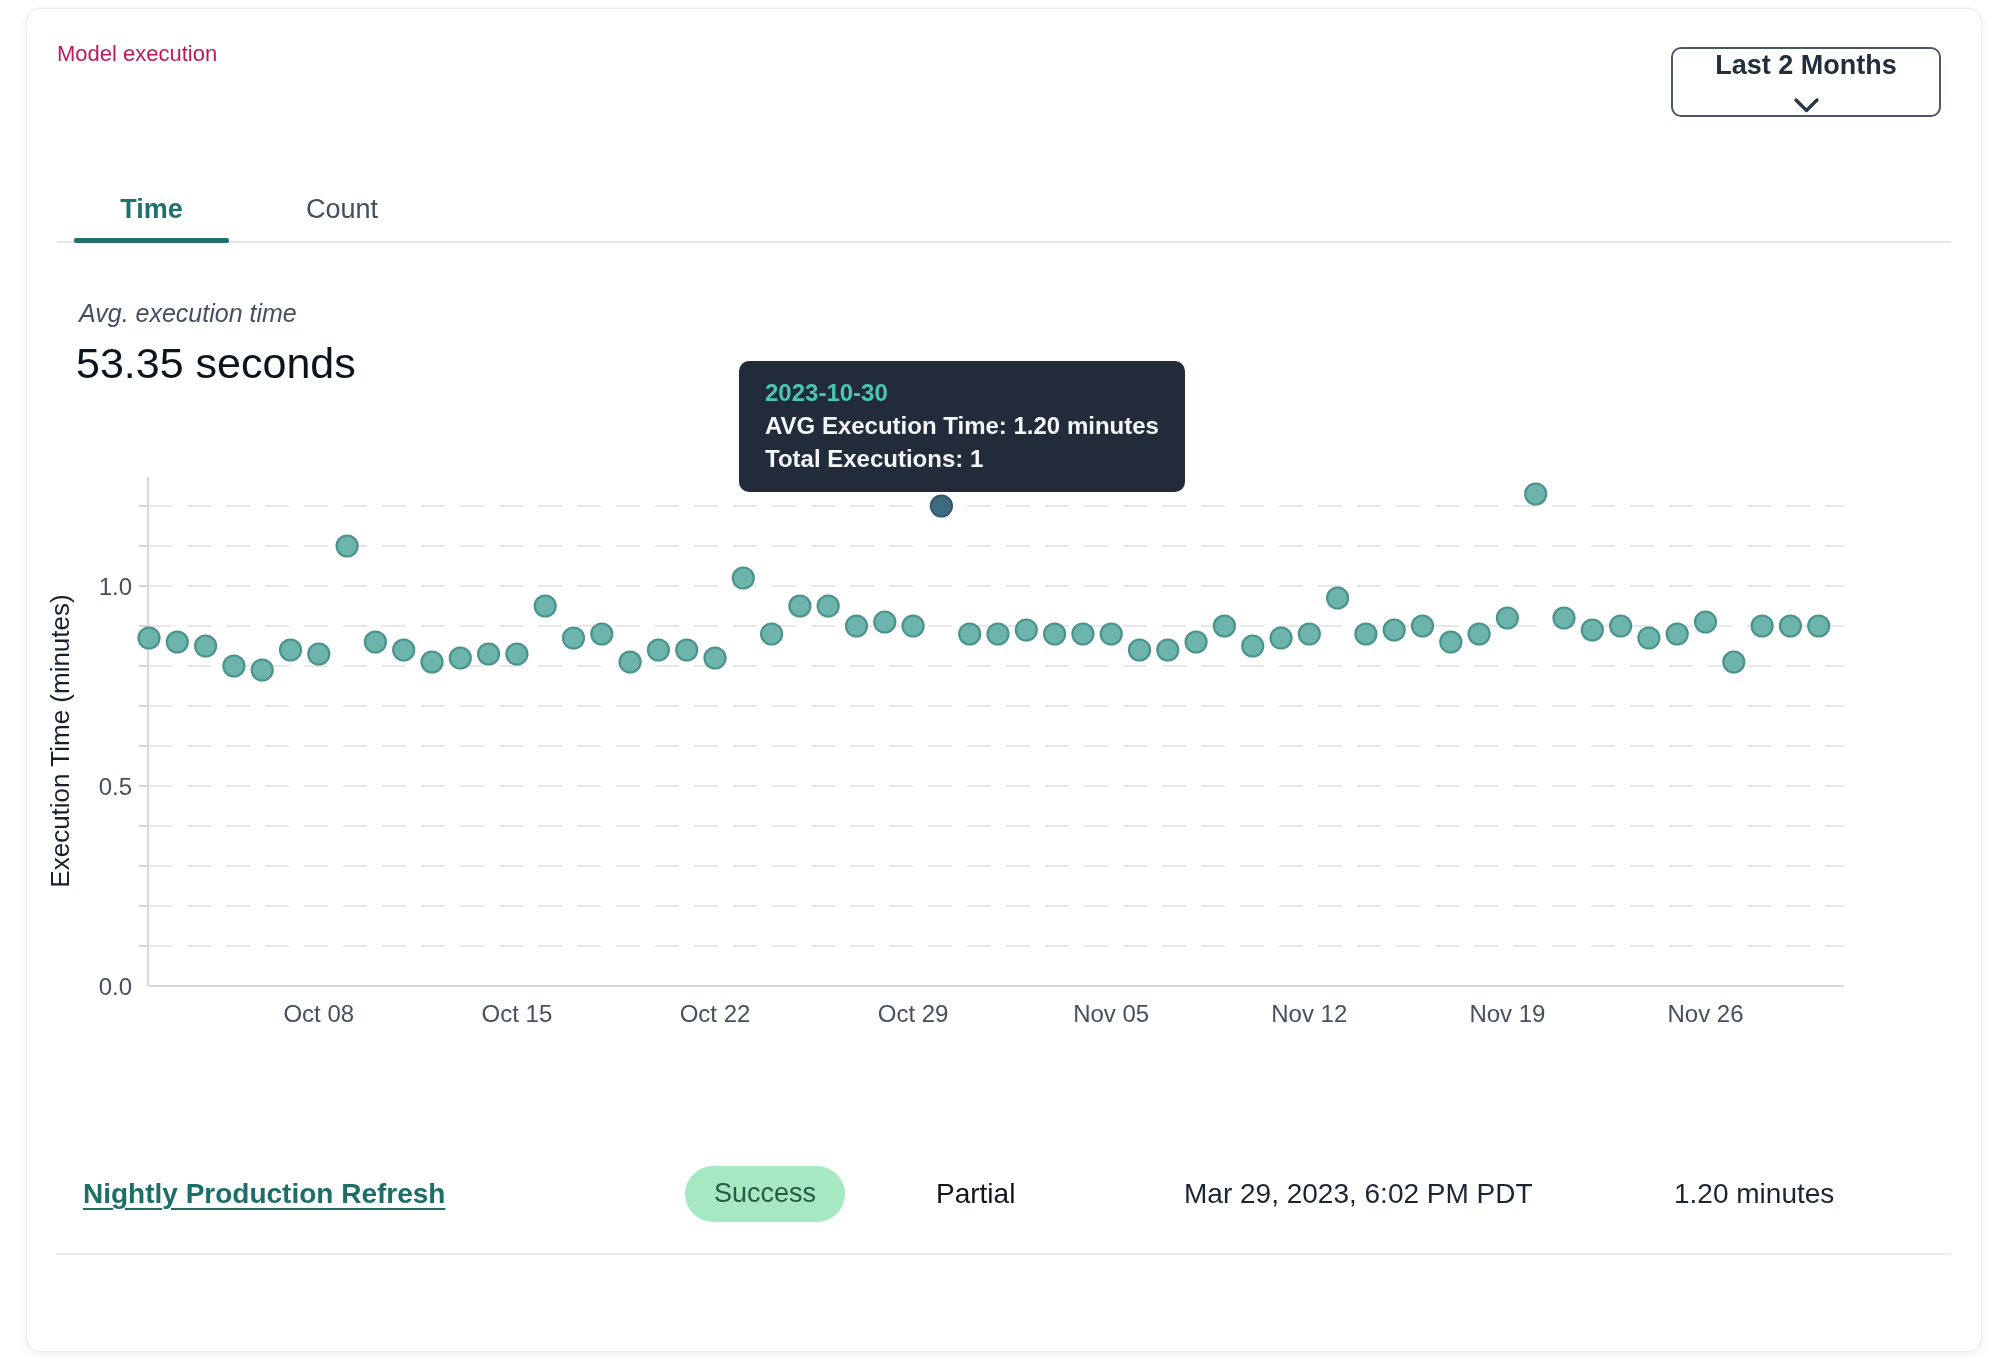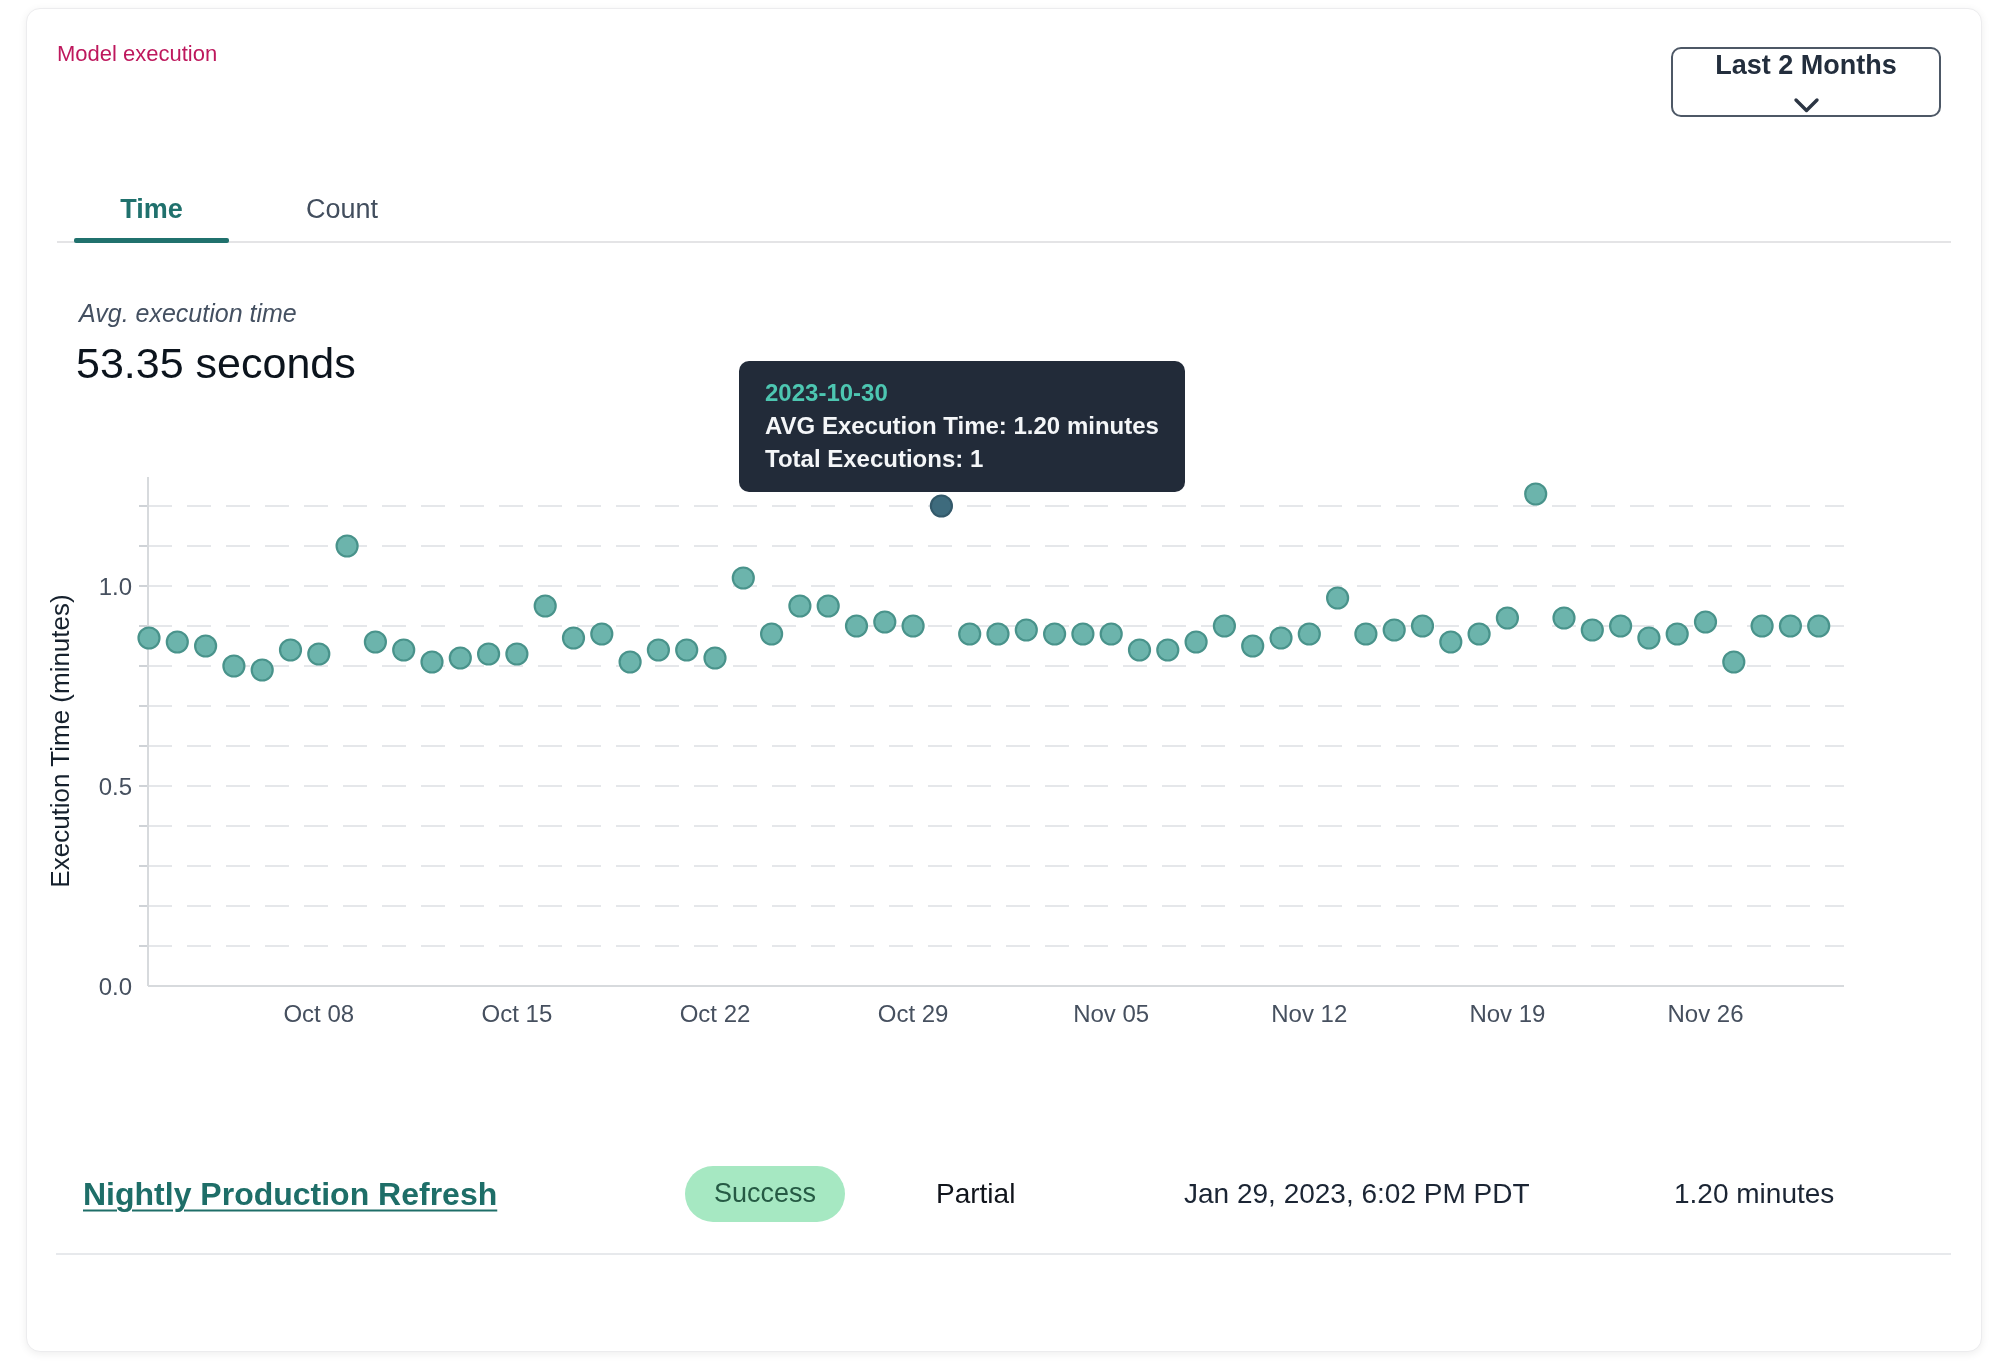--- a/index.html
+++ b/index.html
@@ -134,21 +134,21 @@
     letter-spacing: 0.5px;
     color: #59636f;
     display: flex; align-items: center; gap: 10px;
   }
   .c-job { left: 27px; }
   .c-status { left: 635px; }
   .c-command { left: 880px; }
   .c-completed { left: 1128px; }
   .c-duration { left: 1618px; }
   .job-link {
-    font-size: 32px;
+    font-size: 28px;
     font-weight: 700;
     color: #1e6e68;
     text-decoration: underline;
     text-decoration-thickness: 2px;
     text-underline-offset: 5px;
     cursor: pointer;
   }
   .badge {
     display: inline-flex;
     align-items: center;
@@ -296,18 +296,18 @@
       <circle cx="1791.7" cy="155.0" r="10.5" class="dot"></circle>
     </svg>
 
   <div class="table-wrap">
     <div class="trow">
       <a class="cell job-link c-job">Nightly Production Refresh</a>
       <div class="cell c-status" style="left:629px;">
         <span class="badge">Success</span>
       </div>
       <div class="cell body-text c-command">Partial</div>
-      <div class="cell dark-text c-completed">Jan 29, 2023, 6:02 PM PDT</div>
+      <div class="cell dark-text c-completed">Mar 29, 2023, 6:02 PM PDT</div>
       <div class="cell dark-text c-duration">1.20 minutes</div>
     </div>
   </div>
 
 </div>
 
 </body></html>

